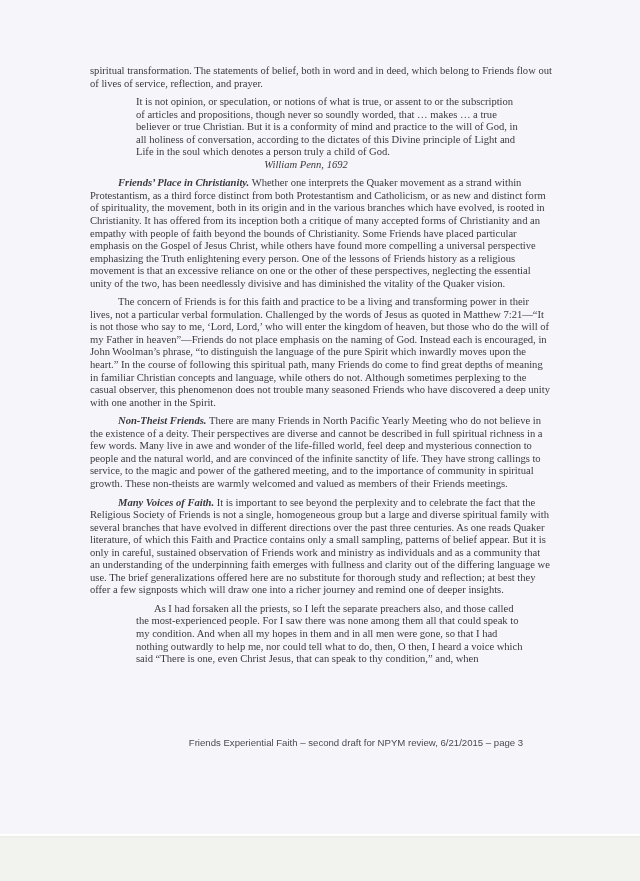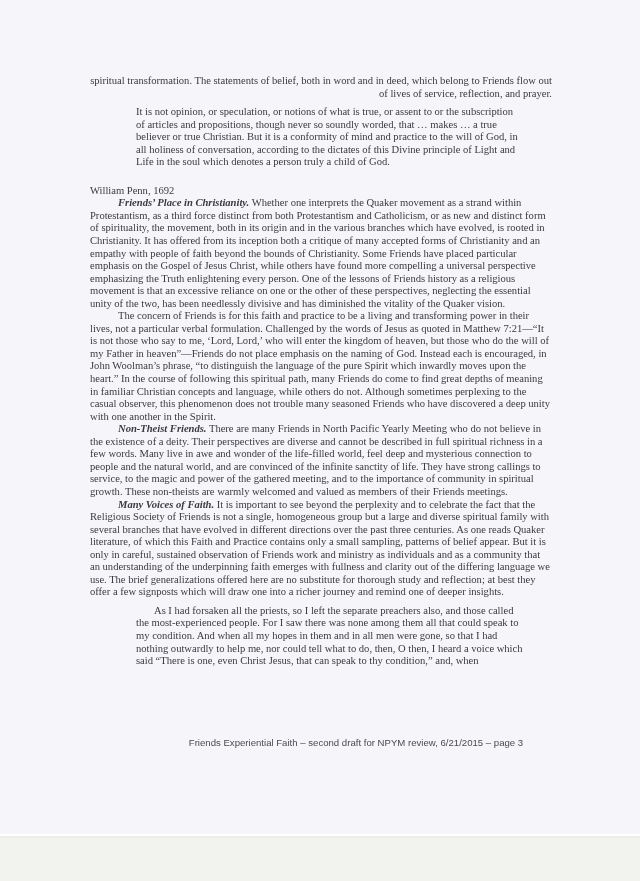--- a/index.html
+++ b/index.html
@@ -31,38 +31,39 @@
       width: 462px;
       font-size: 10.6px;
       line-height: 12.55px;
       letter-spacing: -0.02px;
     }
     p {
       margin: 0;
     }
     .para {
       text-indent: 28px;
+      margin-top: 6px;
     }
     .first {
       text-indent: 0;
-      margin-top: 10px;
-      text-align: right;
+      margin-top: 0;
     }
     .quote {
       margin-left: 46px;
       width: 388px;
       margin-top: 6px;
     }
     .quote.indent-first {
       text-indent: 18px;
     }
     .attribution {
-      text-align: left;
+      font-style: italic;
+      text-align: center;
       width: 432px;
-      margin-top: 16px;
+      margin-top: 0px;
     }
     .heading {
       font-weight: bold;
       font-style: italic;
     }
     .emph {
     }
     .footer {
       position: absolute;
       left: 0;

